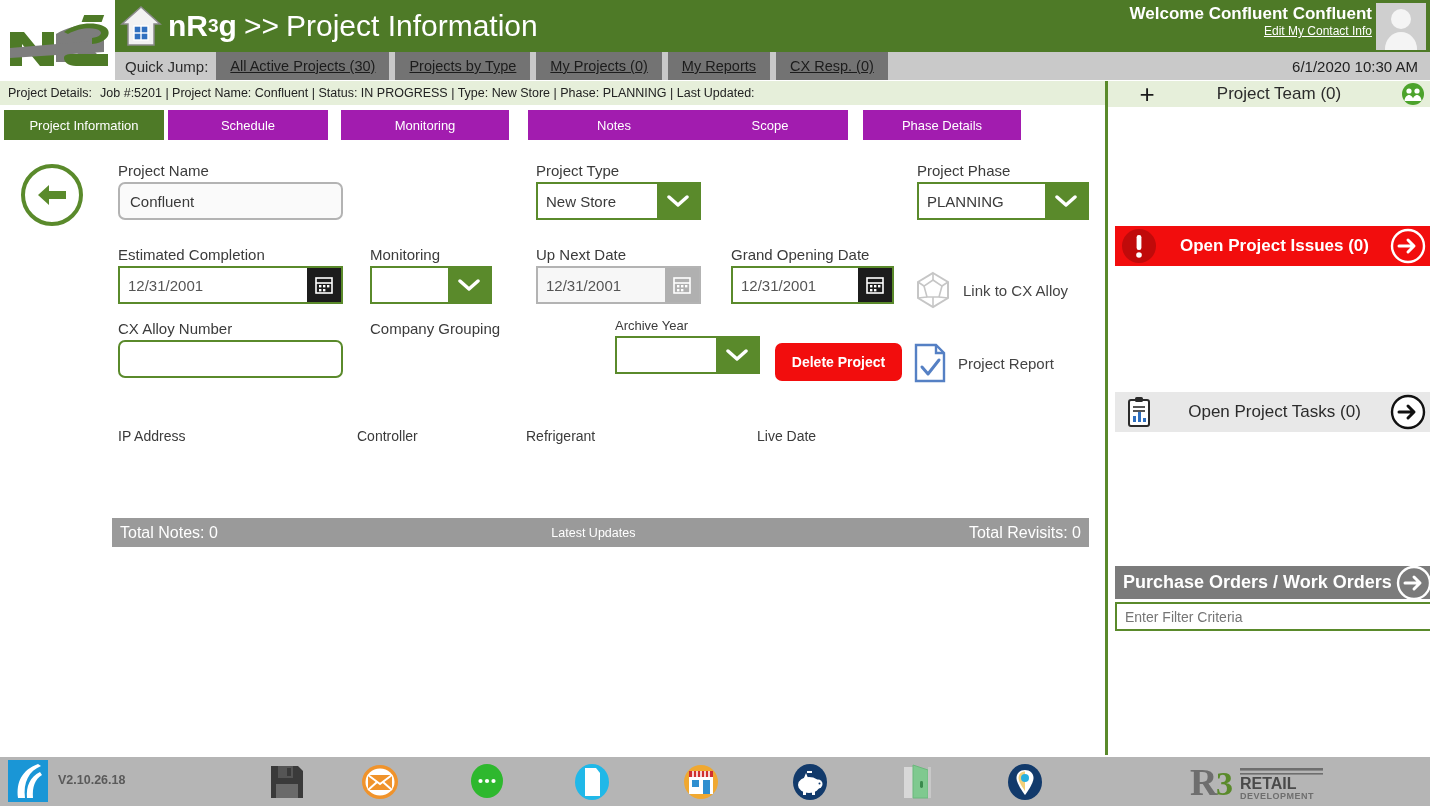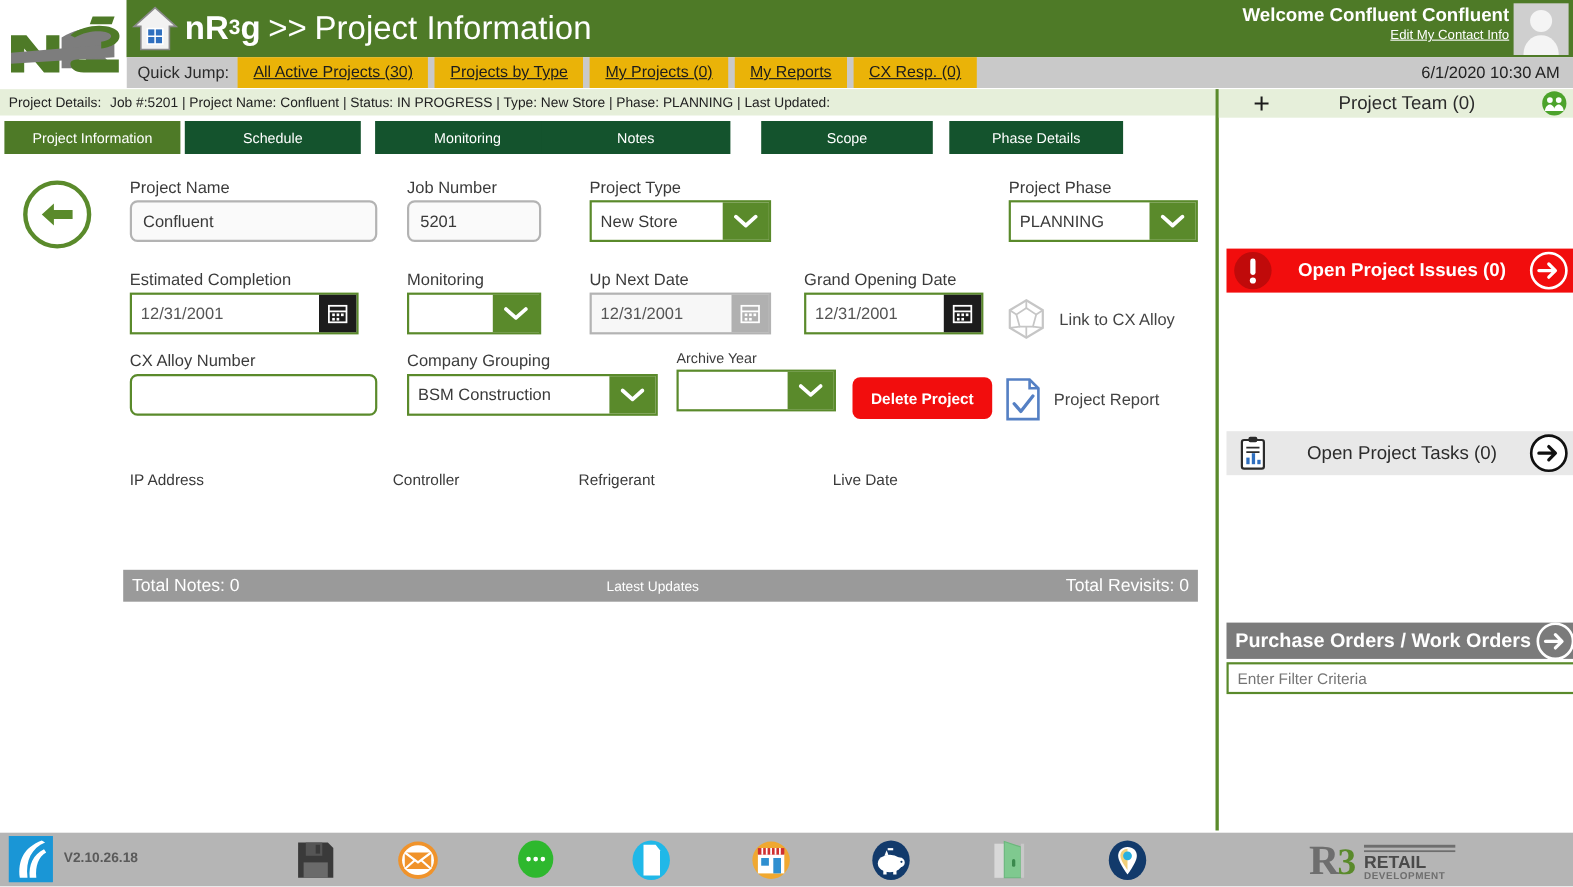--- a/index.html
+++ b/index.html
@@ -54,39 +54,39 @@
   .quickjump {
     position: absolute; left: 115px; top: 52px; width: 1315px; height: 28px;
     background: #c9c9c9;
     display: flex; align-items: center;
   }
   .qj-label {
     font-size: 15px; color: #2b2b2b; padding: 0 8px 0 10px; white-space: nowrap;
   }
   .qj-item {
     font-size: 14.5px; color: #1c1c1c; text-decoration: underline;
-    background: #eab308; height: 28px; line-height: 28px;
+    background: #737373; height: 28px; line-height: 28px;
     padding: 0 14px; margin-right: 6px; white-space: nowrap; cursor: pointer;
   }
   .qj-spacer { flex: 1; }
   .qj-date { font-size: 15px; color: #222; padding-right: 12px; white-space: nowrap; }
 
   
   .detailsbar {
     position: absolute; left: 0; top: 81px; width: 1105px; height: 24px;
     background: #e6efda; display: flex; align-items: center;
   }
   .db-label { font-size: 12.5px; color: #222; padding-left: 8px; font-weight: normal; }
   .db-text { font-size: 12.5px; color: #222; padding-left: 8px; white-space: nowrap; }
 
   
   .tabrow { position: absolute; left: 0; top: 110px; width: 1105px; height: 30px; }
   .tab {
     position: absolute; top: 0; height: 30px;
-    background: #14532d; color: #ffffff;
+    background: #a21caf; color: #ffffff;
     font-size: 13px; display: flex; align-items: center; justify-content: center;
     cursor: pointer;
   }
   .tab.active { background: #4e7a27; }
 
   
   .main { position: absolute; left: 0; top: 140px; width: 1105px; height: 615px; background: #fff; }
 
   .back-btn {
     position: absolute; left: 21px; top: 24px; width: 62px; height: 62px;
@@ -264,42 +264,38 @@
 
   <div class="detailsbar">
     <span class="db-label">Project Details:</span>
     <span class="db-text">Job #:5201 | Project Name: Confluent | Status: IN PROGRESS | Type: New Store | Phase: PLANNING | Last Updated:</span>
   </div>
 
   <div class="tabrow">
     <div class="tab active" style="left:4px; width:160px;">Project Information</div>
     <div class="tab" style="left:168px; width:160px;">Schedule</div>
     <div class="tab" style="left:341px; width:168px;">Monitoring</div>
-    <div class="tab" style="left:492px; width:172px;">Notes</div>
+    <div class="tab" style="left:528px; width:172px;">Notes</div>
     <div class="tab" style="left:692px; width:156px;">Scope</div>
     <div class="tab" style="left:863px; width:158px;">Phase Details</div>
   </div>
 
   <div class="main">
 
     <div class="back-btn">
       <svg width="34" height="30" viewBox="0 0 34 30">
         <path d="M3 15 L14 5 L14 11 L31 11 L31 19 L14 19 L14 25 Z" fill="#5a8a2b"></path>
       </svg>
     </div>
 
     <div class="fld" style="left:118px; top:22px; width:225px;">
       <span class="fld-label">Project Name</span>
       <input class="inp-round" value="Confluent" style="">
     </div>
 
-    <div class="fld" style="left:370px; top:22px; width:122px;">
-      <span class="fld-label">Job Number</span>
-      <input class="inp-round" value="5201" style="">
-    </div>
 
     <div class="fld" style="left:536px; top:22px; width:165px;">
       <span class="fld-label">Project Type</span>
       <div class="sel">
         <span class="sel-val">New Store</span>
         <span class="sel-btn">
           <svg width="22" height="14" viewBox="0 0 22 14">
               <path d="M2 3 L11 11 L20 3" stroke="#ffffff" stroke-width="3.4" fill="none" stroke-linecap="round" stroke-linejoin="round"></path>
             </svg>
         </span>
@@ -312,21 +308,21 @@
       <div class="sel">
         <span class="sel-val">PLANNING</span>
         <span class="sel-btn">
           <svg width="22" height="14" viewBox="0 0 22 14">
               <path d="M2 3 L11 11 L20 3" stroke="#ffffff" stroke-width="3.4" fill="none" stroke-linecap="round" stroke-linejoin="round"></path>
             </svg>
         </span>
       </div>
     </div>
 
-    <div class="fld" style="left:118px; top:106px; width:208px;">
+    <div class="fld" style="left:118px; top:106px; width:225px;">
       <span class="fld-label">Estimated Completion</span>
       <div class="datefld">
         <span class="date-val">12/31/2001</span>
         <span class="date-btn">
           <svg width="20" height="20" viewBox="0 0 20 20">
             <rect x="2" y="3" width="16" height="15" fill="none" stroke="#ffffff" stroke-width="1.6"></rect>
             <line x1="2" y1="8" x2="18" y2="8" stroke="#ffffff" stroke-width="1.6"></line>
             <rect x="5" y="10" width="2.4" height="2.4" fill="#ffffff"></rect>
             <rect x="9" y="10" width="2.4" height="2.4" fill="#ffffff"></rect>
             <rect x="13" y="10" width="2.4" height="2.4" fill="#ffffff"></rect>
@@ -399,28 +395,20 @@
       <span class="cxalloy-text">Link to CX Alloy</span>
     </div>
 
     <div class="fld" style="left:118px; top:180px; width:225px;">
       <span class="fld-label">CX Alloy Number</span>
       <input class="inp-round green" value="" style="">
     </div>
 
     <div class="fld" style="left:370px; top:180px; width:228px;">
       <span class="fld-label">Company Grouping</span>
-      <div class="sel">
-        <span class="sel-val">BSM Construction</span>
-        <span class="sel-btn">
-          <svg width="22" height="14" viewBox="0 0 22 14">
-              <path d="M2 3 L11 11 L20 3" stroke="#ffffff" stroke-width="3.4" fill="none" stroke-linecap="round" stroke-linejoin="round"></path>
-            </svg>
-        </span>
-      </div>
     </div>
 
     <div class="fld" style="left:615px; top:178px; width:145px;">
       <span class="fld-label" style="font-size:13px;">Archive Year</span>
       <div class="sel">
         <span class="sel-val"></span>
         <span class="sel-btn">
           <svg width="22" height="14" viewBox="0 0 22 14">
               <path d="M2 3 L11 11 L20 3" stroke="#ffffff" stroke-width="3.4" fill="none" stroke-linecap="round" stroke-linejoin="round"></path>
             </svg>

